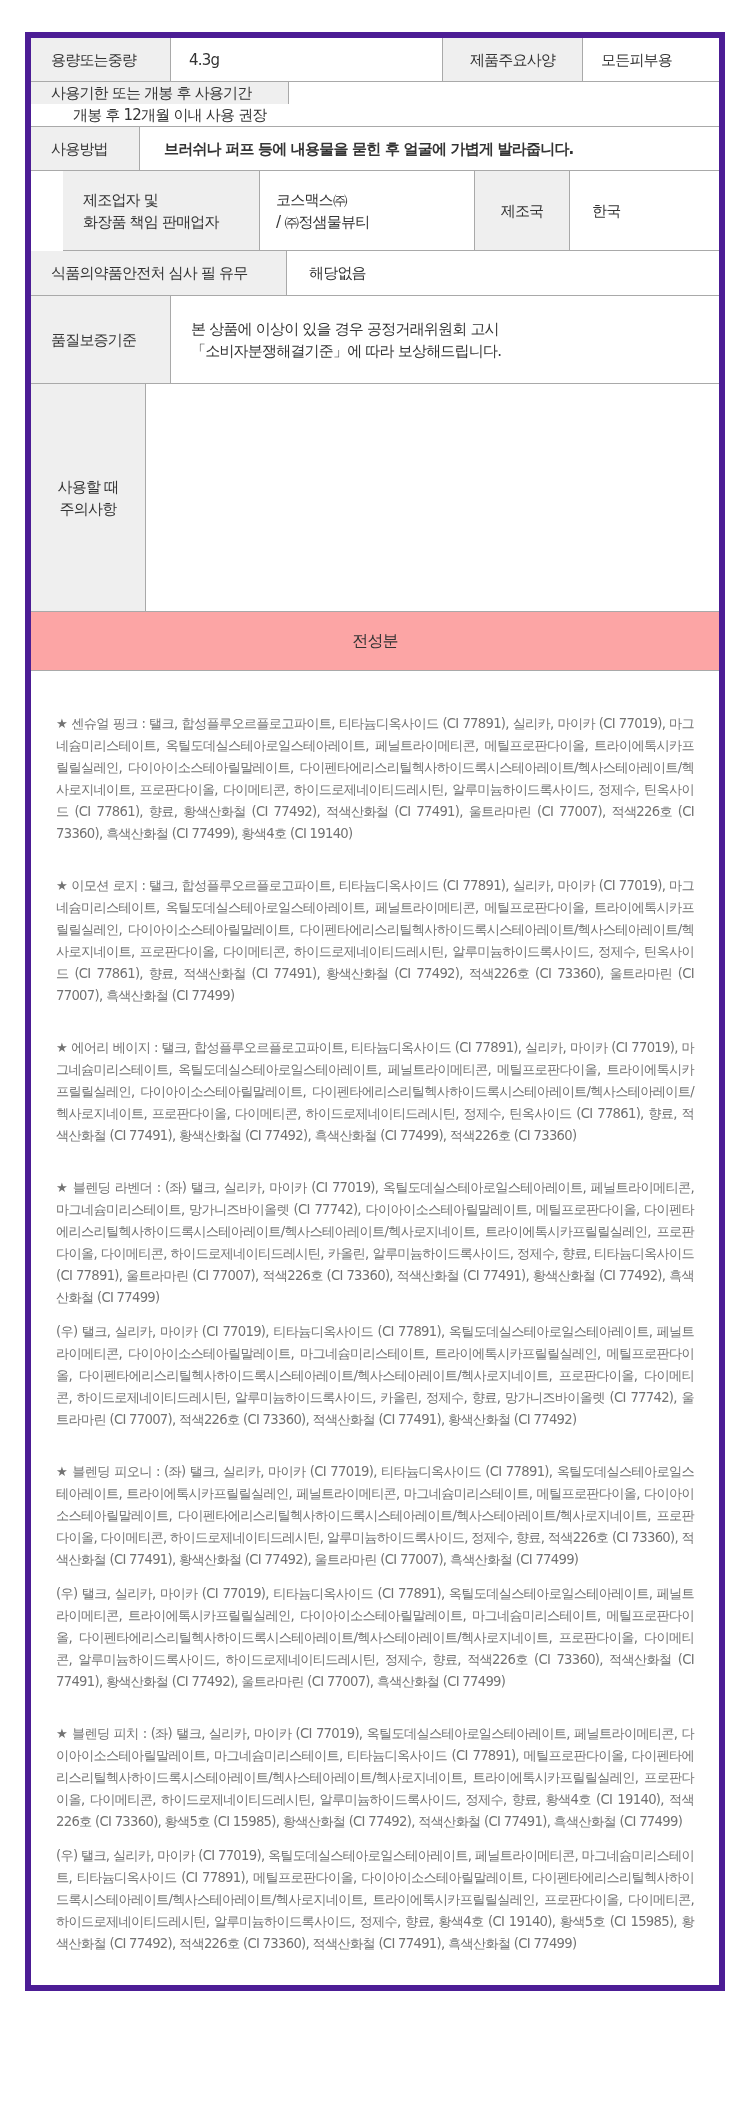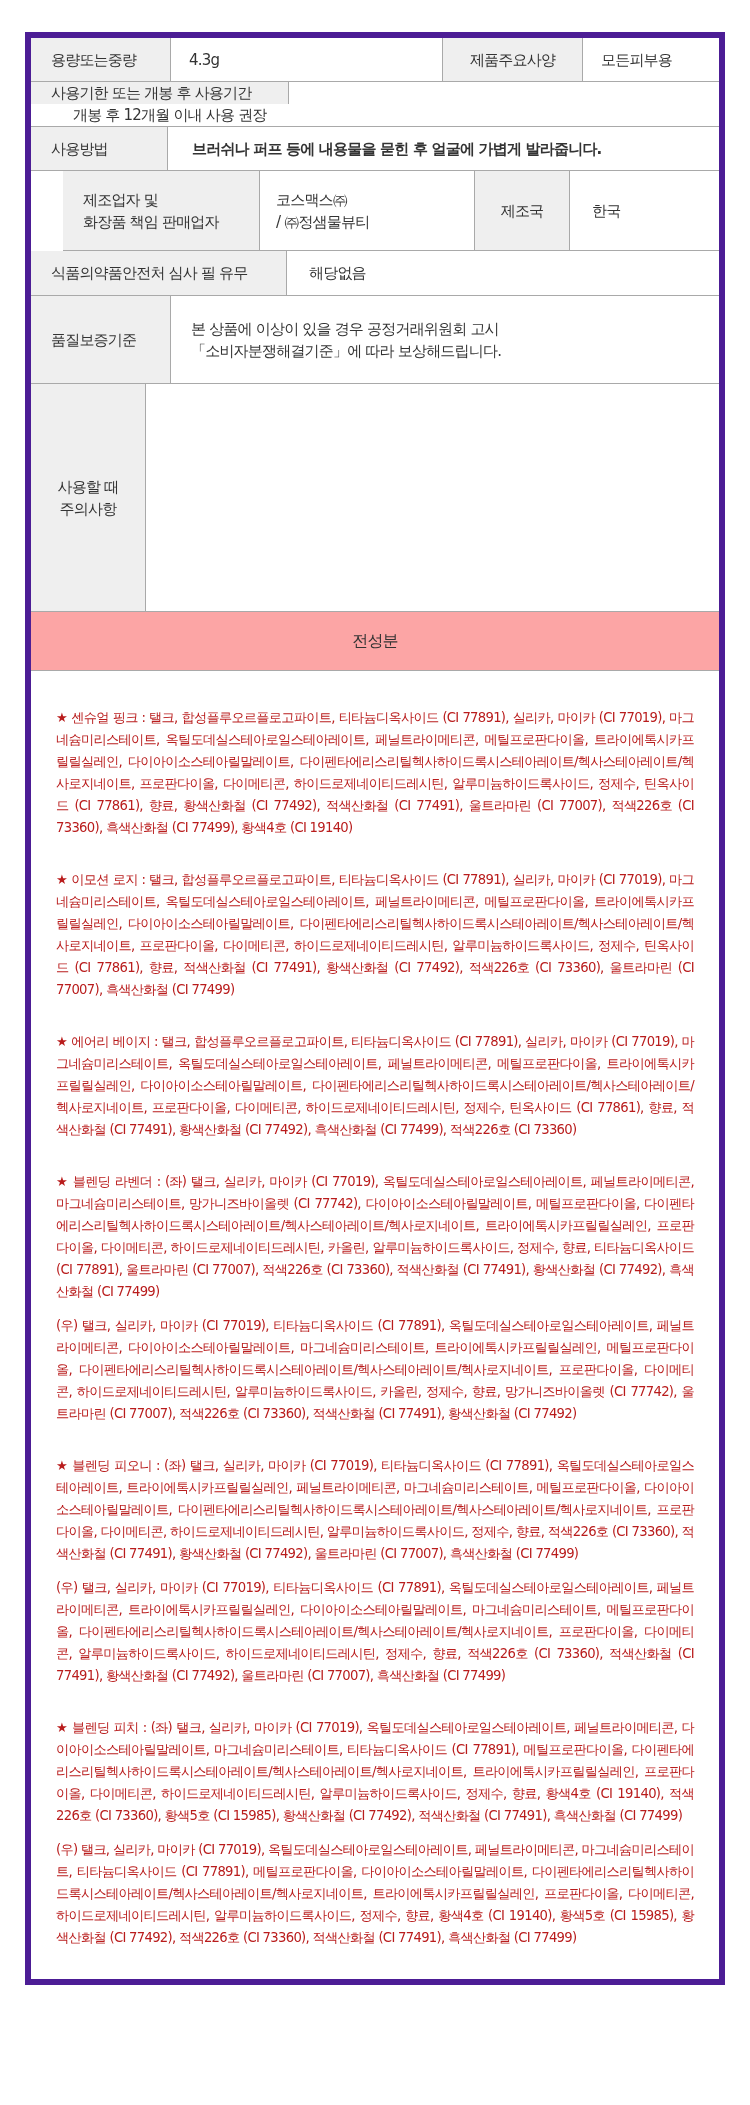--- a/index.html
+++ b/index.html
@@ -11,21 +11,21 @@
   .td { padding-left: 18px; border-right: 1px solid #a9a9a9; background: #fff; }
   .last { border-right: none; }
   .center { justify-content: center; padding-left: 0; text-align: center; }
   .multiline { white-space: pre-line; }
   .caution-list { padding: 20px 12px 10px 18px; display: block; }
   .caution-list p { margin: 0 0 10px 0; font-size: 15px; line-height: 22px; }
   .caution-list p.indent { padding-left: 18px; text-indent: -18px; }
   .caution-list p.sub { margin: 0; padding-left: 4px; }
   .ing-header { background: #fca5a5; height: 58px; justify-content: center; font-size: 16px; width: 100%; }
   .ingredients { padding: 30px 25px 30px 25px; box-sizing: border-box; }
-  .block { margin: 6px 0 30px 0; font-size: 13.2px; line-height: 22px; letter-spacing: -0.7px; text-align: justify; color: #b91c1c; }
+  .block { margin: 12px 0 30px 0; font-size: 13.2px; line-height: 22px; letter-spacing: -0.7px; text-align: justify; color: #737373; }
   .block.tight { margin-bottom: 12px; }
   .block:last-child { margin-bottom: 0; }
 </style>
 </head>
 <body>
 
 <div class="sheet">
 
   <div class="row" style="height:44px;">
     <div class="cell th" style="width:140px;">용량또는중량</div>
@@ -33,21 +33,21 @@
     <div class="cell th center" style="width:140px;">제품주요사양</div>
     <div class="cell td last" style="flex:1;">모든피부용</div>
   </div>
 
   <div class="row" style="height:45px;flex-direction:column;">
     <div class="cell th" style="width:258px;">사용기한 또는 개봉 후 사용기간</div>
     <div class="cell td last" style="flex:1;padding-left:42px;">개봉 후 12개월 이내 사용 권장</div>
   </div>
 
   <div class="row" style="height:44px;">
-    <div class="cell th" style="width:137px;">사용방법</div>
+    <div class="cell th" style="width:109px;">사용방법</div>
     <div class="cell td last" style="flex:1;padding-left:24px;font-weight:bold;">브러쉬나 퍼프 등에 내용물을 묻힌 후 얼굴에 가볍게 발라줍니다.</div>
   </div>
 
   <div class="row" style="height:80px;margin-left:32px;">
     <div class="cell th multiline" style="width:197px;">제조업자 및
 화장품 책임 판매업자</div>
     <div class="cell td multiline" style="width:215px;padding-left:16px;">코스맥스㈜
 / ㈜정샘물뷰티</div>
     <div class="cell th center" style="width:95px;">제조국</div>
     <div class="cell td last" style="flex:1;padding-left:22px;">한국</div>

